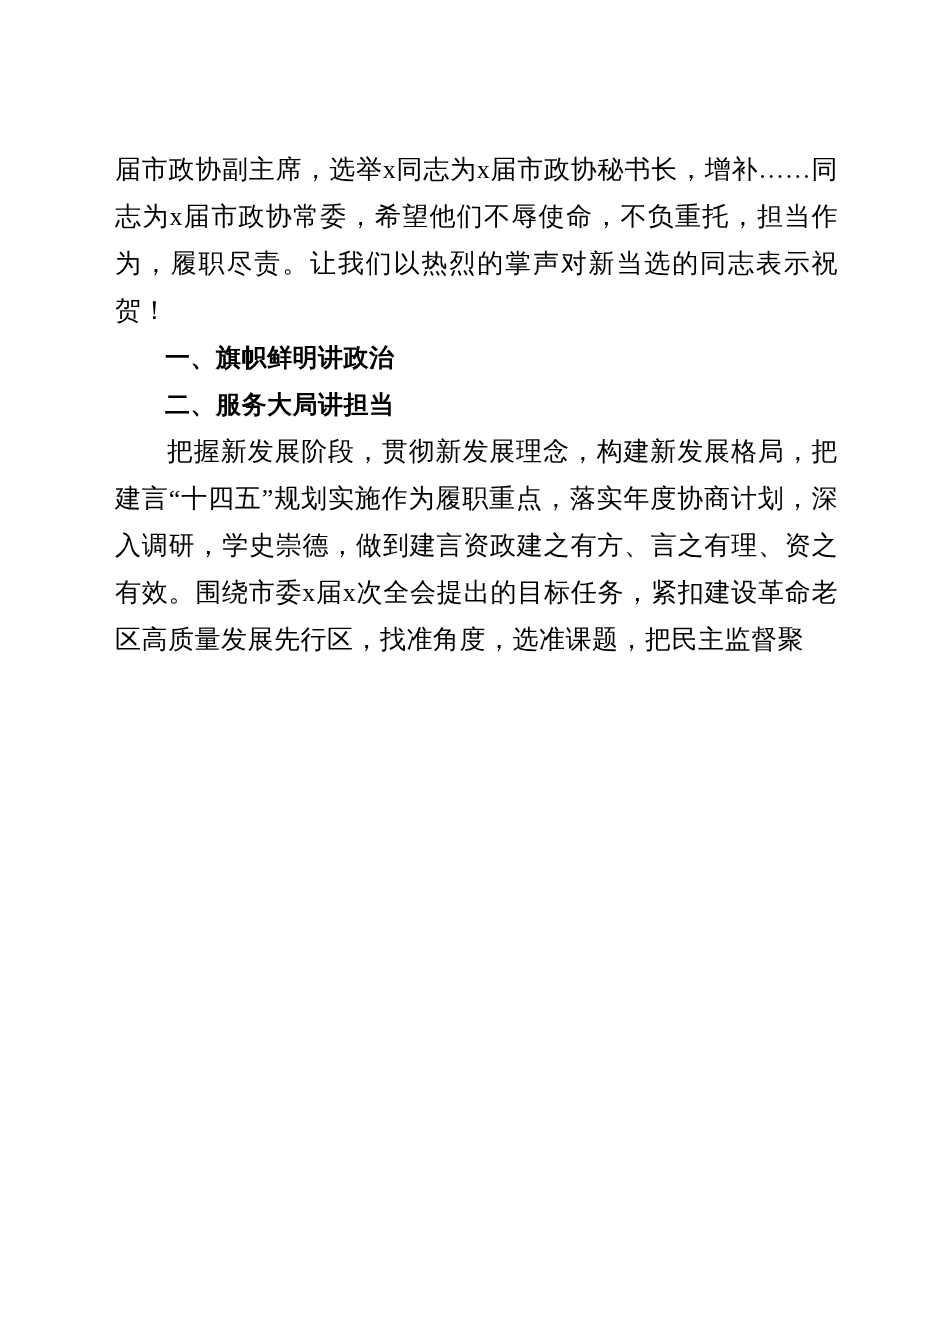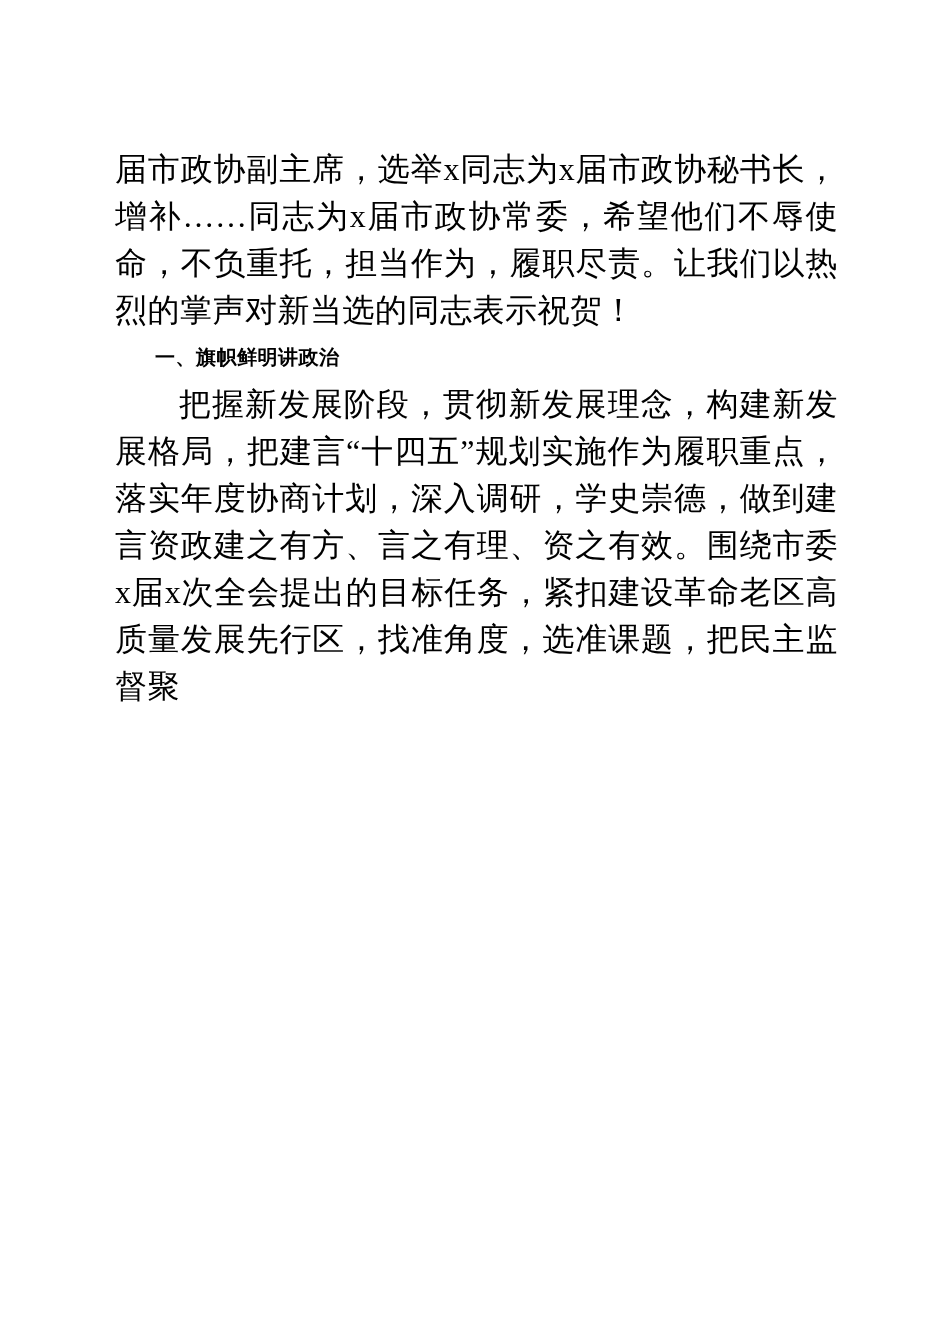--- a/index.html
+++ b/index.html
@@ -18,46 +18,47 @@
       font-family: "Liberation Serif", "DejaVu Serif", serif;
       overflow: hidden;
     }
     .page {
       width: 950px;
       height: 1344px;
       background: #ffffff;
       padding: 146px 112px 60px 115px;
     }
     .body-para {
-      font-size: 32px;
+      font-size: 26px;
       line-height: 47px;
       text-align: justify;
       text-indent: 2em;
       letter-spacing: 0.5px;
     }
     .body-para.no-indent {
       text-indent: 0;
     }
     .section-heading {
       font-family: "Liberation Sans", "DejaVu Sans", sans-serif;
       font-weight: bold;
-      font-size: 20px;
+      font-size: 25px;
       line-height: 47px;
       text-indent: 2em;
       text-align: justify;
       letter-spacing: 0.5px;
     }
   </style>
 </head>
 <body>
 
 <div class="page">
 
   <p class="body-para no-indent">届市政协副主席，选举x同志为x届市政协秘书长，增补……同志为x届市政协常委，希望他们不辱使命，不负重托，担当作为，履职尽责。让我们以热烈的掌声对新当选的同志表示祝贺！</p>
 
 
   <h2 class="section-heading">一、旗帜鲜明讲政治</h2>
 
 
+  <h2 class="section-heading">二、服务大局讲担当</h2>
 
   <p class="body-para">把握新发展阶段，贯彻新发展理念，构建新发展格局，把建言“十四五”规划实施作为履职重点，落实年度协商计划，深入调研，学史崇德，做到建言资政建之有方、言之有理、资之有效。围绕市委x届x次全会提出的目标任务，紧扣建设革命老区高质量发展先行区，找准角度，选准课题，把民主监督聚</p>
 
 </div>
 
 </body></html>

